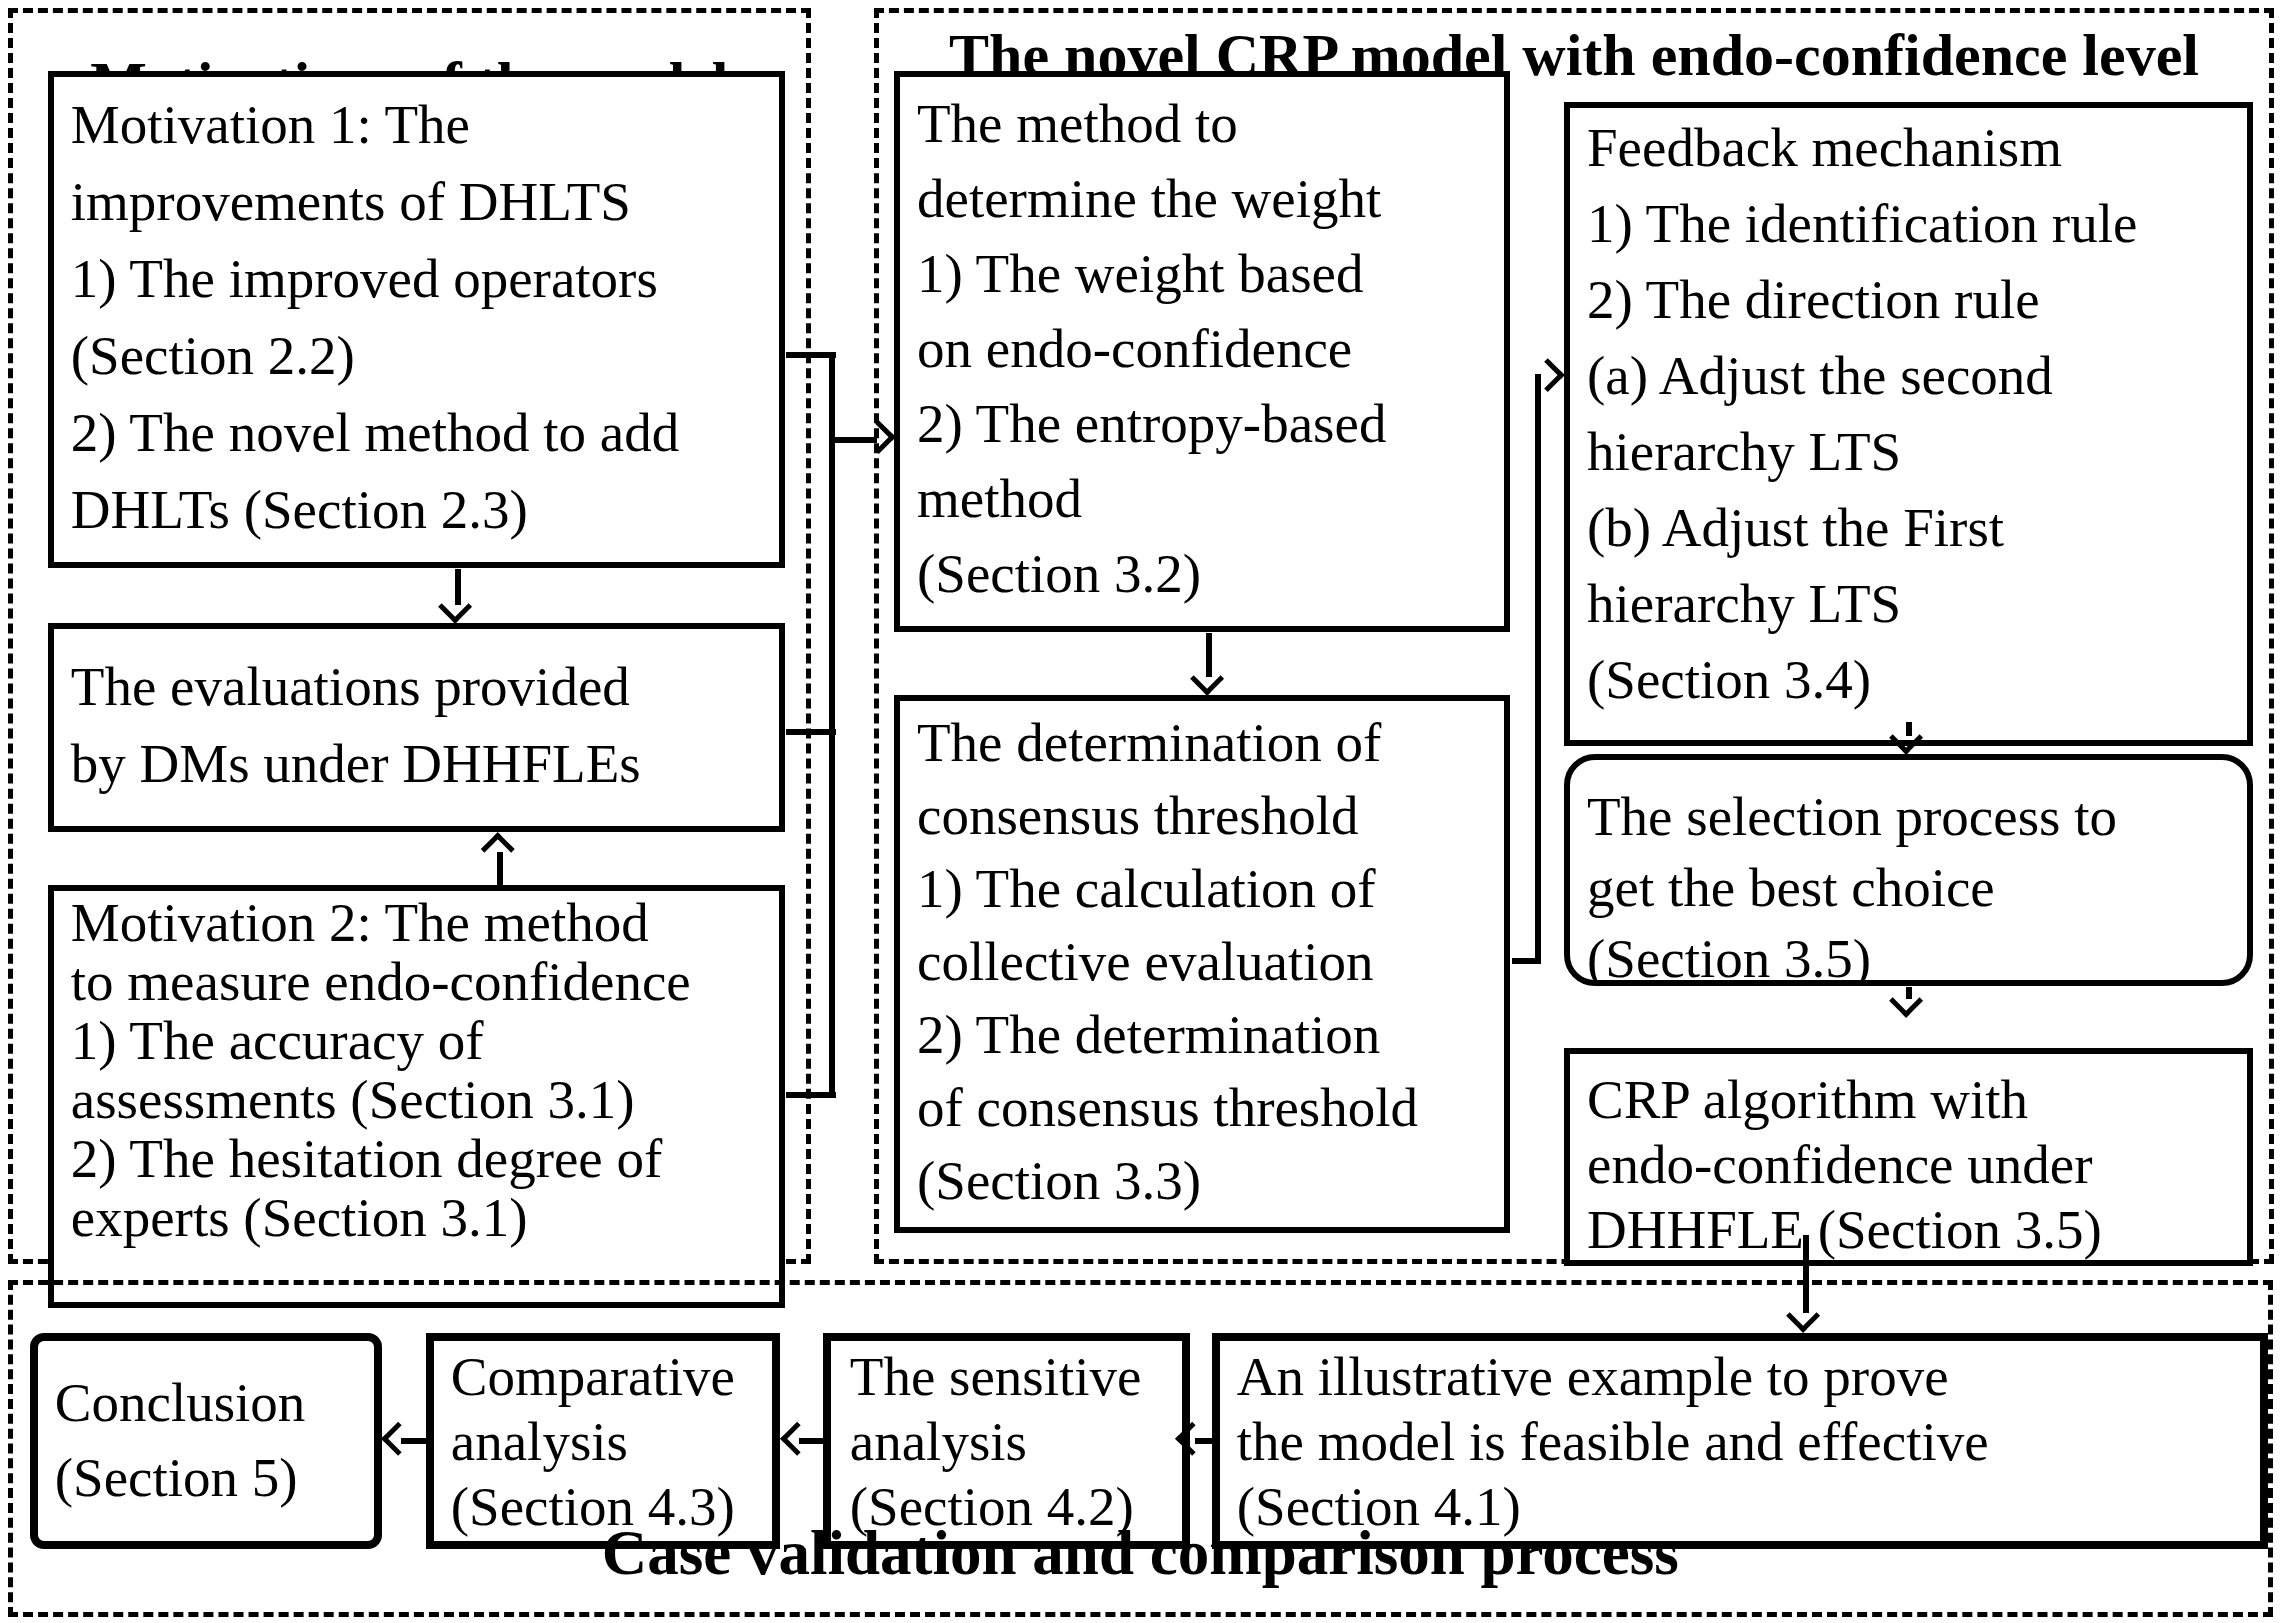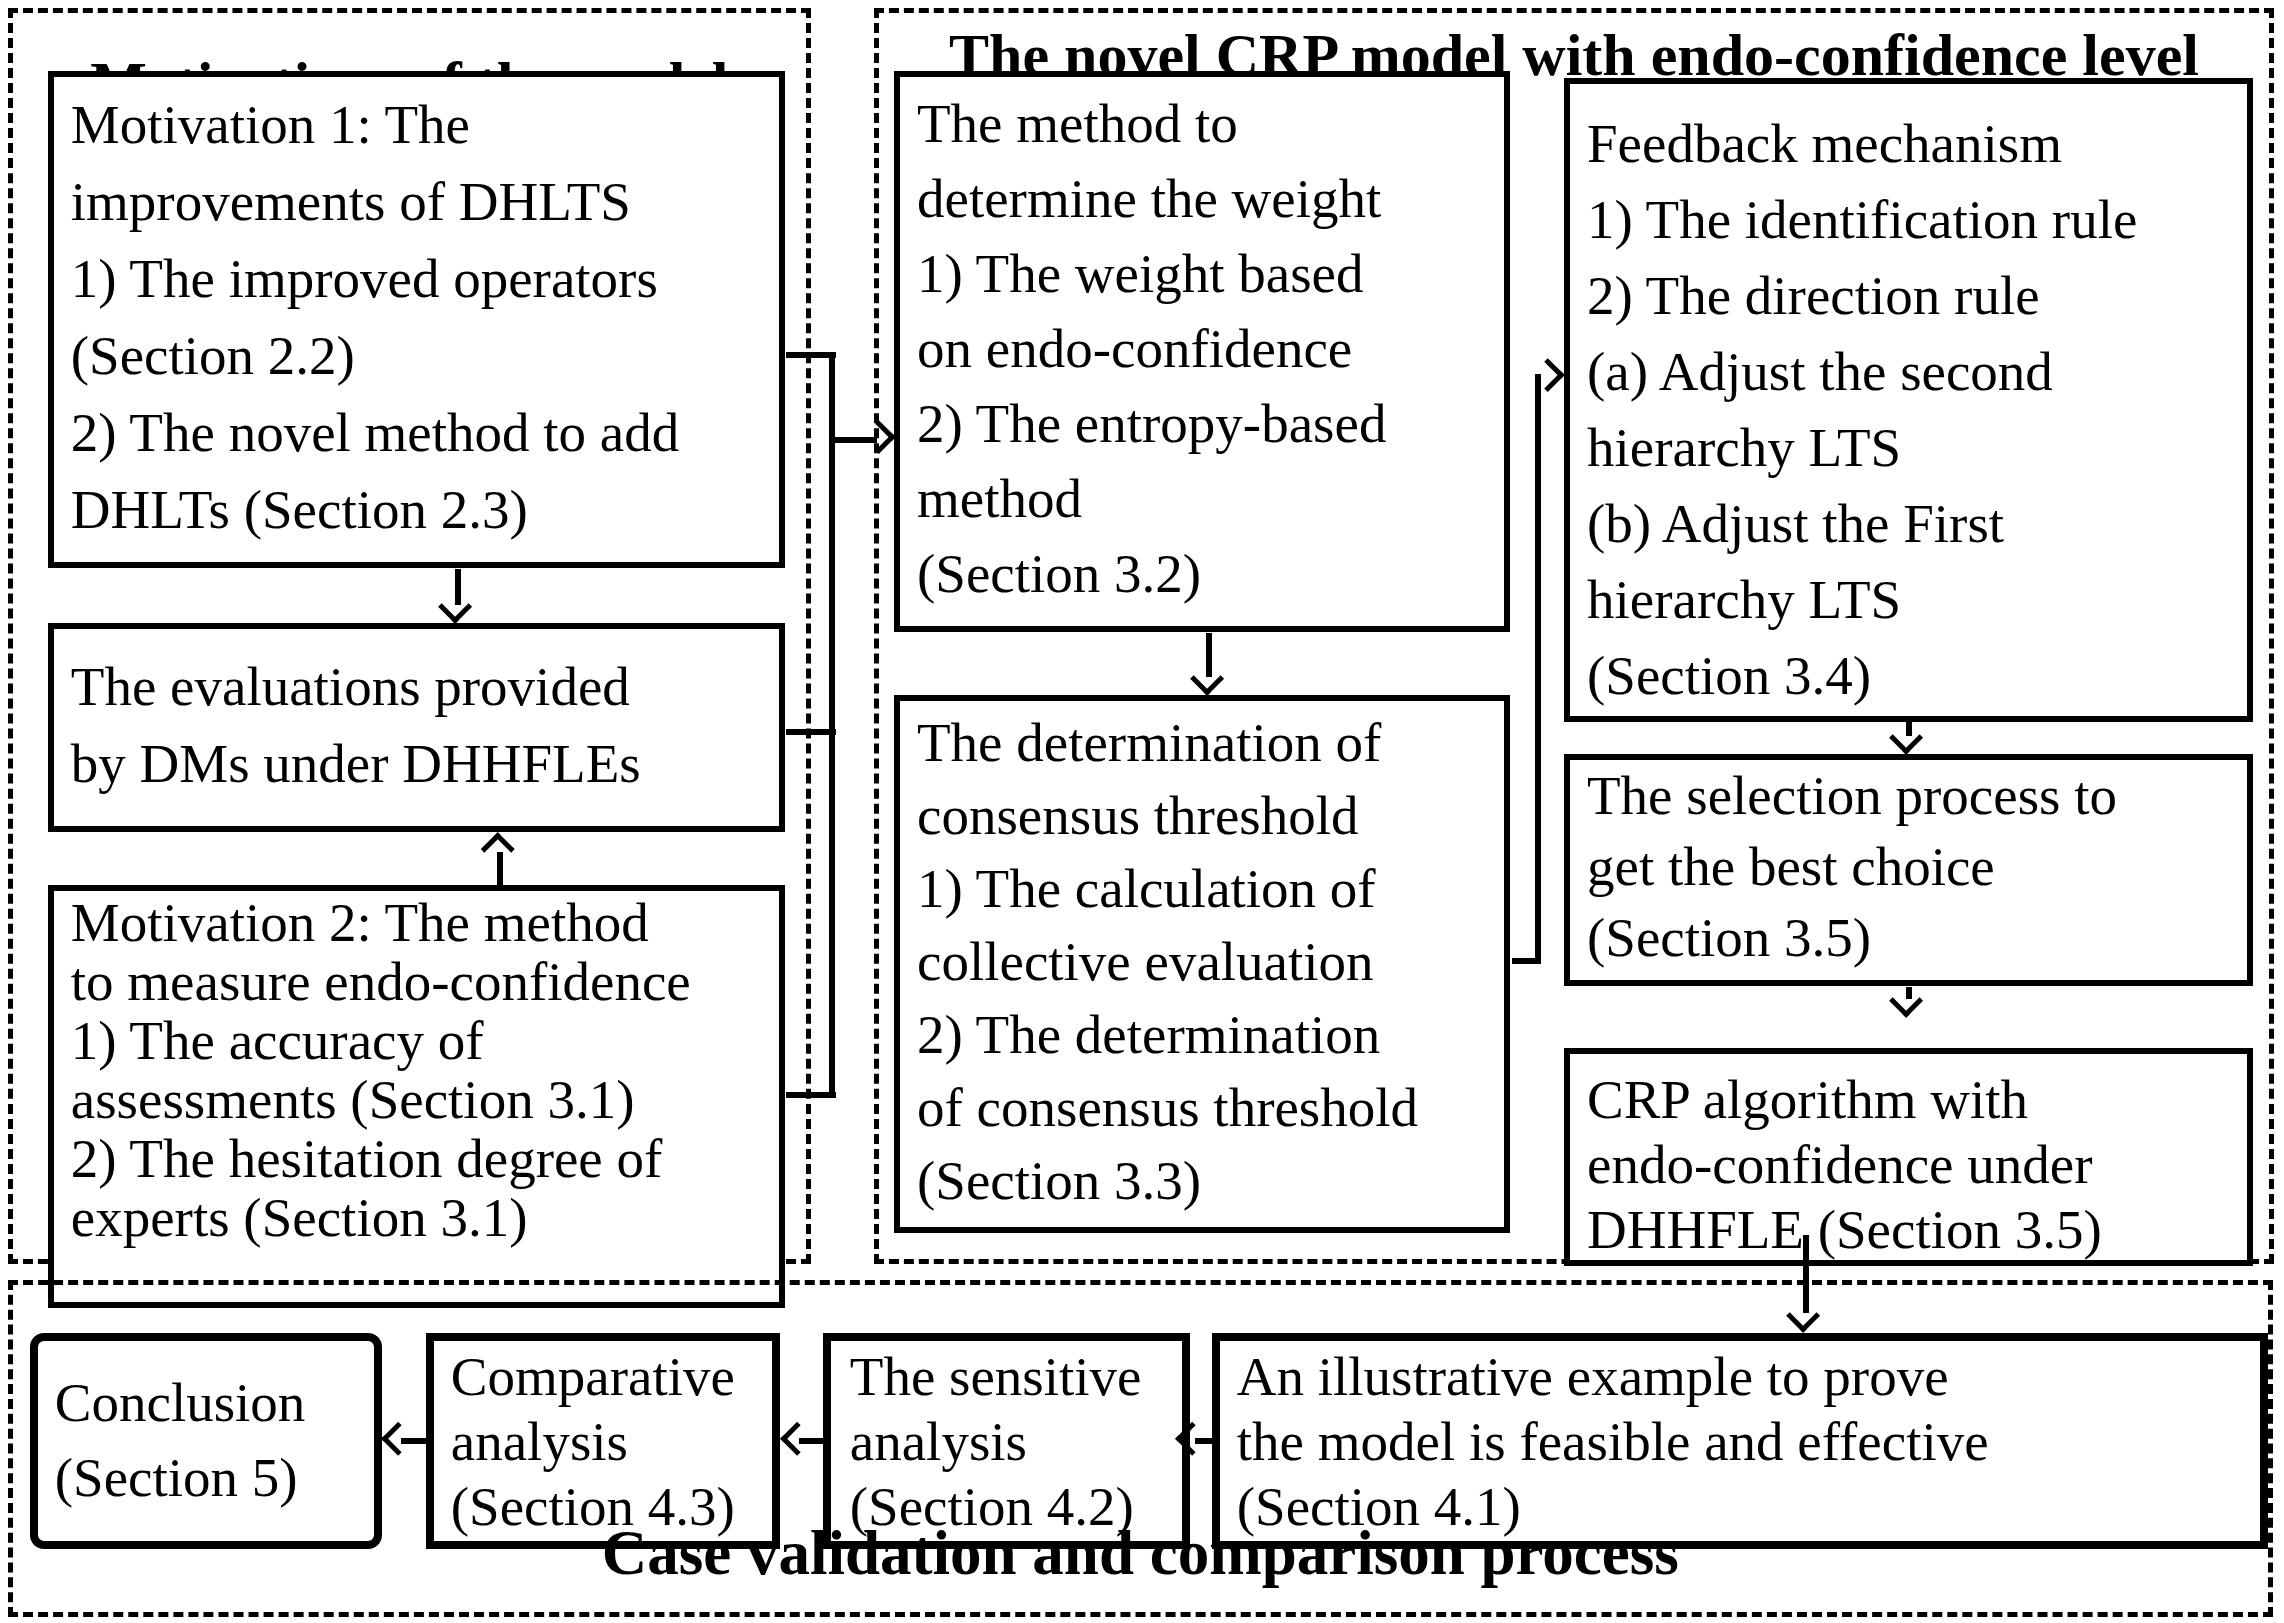--- a/index.html
+++ b/index.html
@@ -30,22 +30,22 @@
   .caption {
     position:absolute; left:0; right:0; text-align:center;
     font-weight:bold; font-size:63px; line-height:68px;
   }
   
   .lh-m1 { line-height:77px; padding-top:9.1px; }
   .lh-m2 { line-height:77px; padding-top:19.6px; }
   .lh-m3 { line-height:59px;  padding-top:2.6px; }
   .lh-a  { line-height:75px; padding-top:9.1px; }
   .lh-b  { line-height:73px; padding-top:5.2px; }
-  .lh-c  { line-height:76px; padding-top:22px; }
-  .lh-d  { line-height:71px; padding-top:0; }
+  .lh-c  { line-height:76px; padding-top:2px;margin-top:24px; }
+  .lh-d  { line-height:71px; padding-top:21px;border-radius:31px; }
   .lh-e  { line-height:65px; padding-top:13px;margin-top:31px; }
   .lh-g  { line-height:75px; padding-top:23.5px; }
   .lh-h  { line-height:65px;  padding-top:2.6px; }
 </style>
 </head>
 <body>
 
 <div class="canvas">
 
   <div class="panel" style="left:7.8px; top:7.8px; width:803px; height:1256px;">

